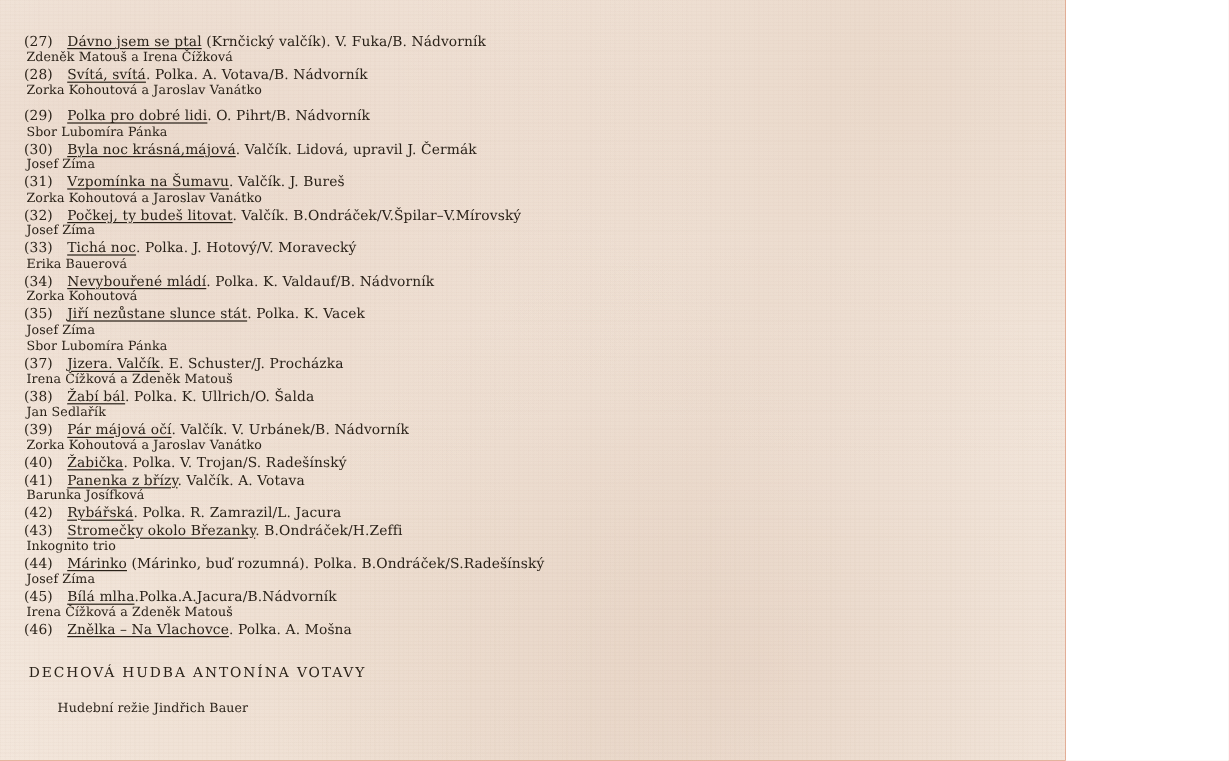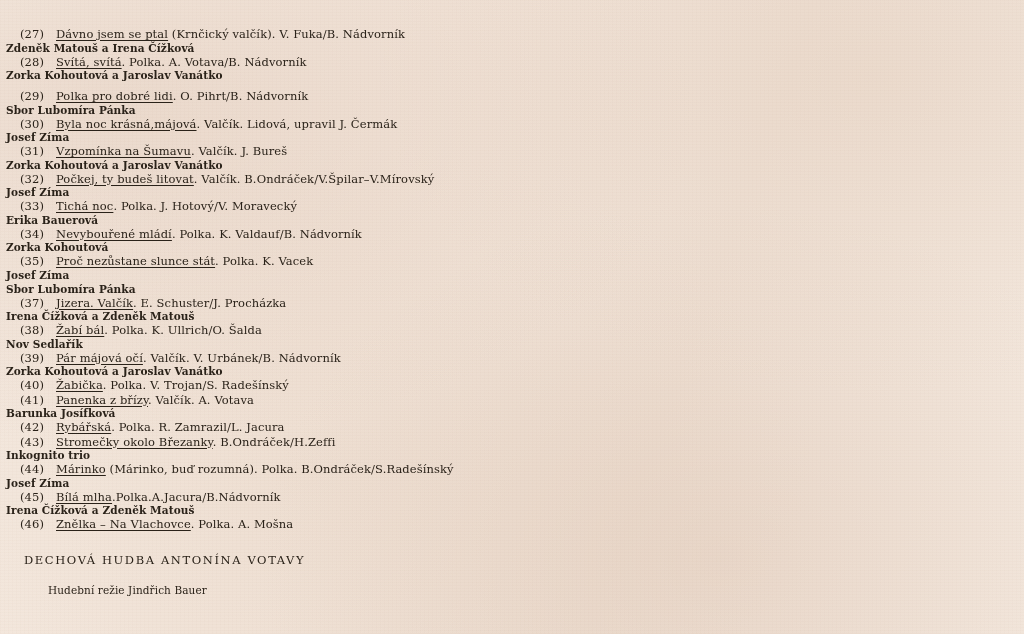--- a/index.html
+++ b/index.html
@@ -7,21 +7,21 @@
     padding: 0;
     background: #ffffff;
   }
   body {
     width: 1024px;
     height: 634px;
     font-family: "DejaVu Serif", serif;
   }
   #page {
     position: relative;
-    width: 1024px;
+    width: 888px;
     height: 634px;
     background: #c2410c;
     overflow: hidden;
   }
   
   #page::before {
     content: "";
     position: absolute;
     inset: 0;
     background:
@@ -64,22 +64,21 @@
     line-height: 13.5px;
     white-space: nowrap;
     letter-spacing: 0.1px;
   }
   .line2 {
     display: block;
     font-size: 10.5px;
     line-height: 13px;
     white-space: nowrap;
     letter-spacing: 0.1px;
-    padding-left: 6px;
-    font-weight: bold;
+    padding-left: 22px;
   }
   .num {
     display: inline-block;
     width: 36px;
     padding-left: 20px;
     box-sizing: content-box;
     text-align: left;
   }
   .title {
     text-decoration: underline;
@@ -153,36 +152,36 @@
         <span class="line1"><span class="num">(33)</span><span class="title">Tichá noc</span><span class="rest">. Polka. J. Hotový/V. Moravecký</span></span>
         <span class="line2">Erika Bauerová</span>
       </li>
 
       <li class="track">
         <span class="line1"><span class="num">(34)</span><span class="title">Nevybouřené mládí</span><span class="rest">. Polka. K. Valdauf/B. Nádvorník</span></span>
         <span class="line2">Zorka Kohoutová</span>
       </li>
 
       <li class="track">
-        <span class="line1"><span class="num">(35)</span><span class="title">Proč nezůstane slunce stát</span><span class="rest">. Polka. K. Vacek</span></span>
+        <span class="line1"><span class="num">(35)</span><span class="title">Jiří nezůstane slunce stát</span><span class="rest">. Polka. K. Vacek</span></span>
         <span class="line2">Josef Zíma</span>
       </li>
 
       <li class="track">
         <span class="line2">Sbor Lubomíra Pánka</span>
       </li>
 
       <li class="track">
         <span class="line1"><span class="num">(37)</span><span class="title">Jizera. Valčík</span><span class="rest">. E. Schuster/J. Procházka</span></span>
         <span class="line2">Irena Čížková a Zdeněk Matouš</span>
       </li>
 
       <li class="track">
         <span class="line1"><span class="num">(38)</span><span class="title">Žabí bál</span><span class="rest">. Polka. K. Ullrich/O. Šalda</span></span>
-        <span class="line2">Nov Sedlařík</span>
+        <span class="line2">Jan Sedlařík</span>
       </li>
 
       <li class="track">
         <span class="line1"><span class="num">(39)</span><span class="title">Pár májová očí</span><span class="rest">. Valčík. V. Urbánek/B. Nádvorník</span></span>
         <span class="line2">Zorka Kohoutová a Jaroslav Vanátko</span>
       </li>
 
       <li class="track">
         <span class="line1"><span class="num">(40)</span><span class="title">Žabička</span><span class="rest">. Polka. V. Trojan/S. Radešínský</span></span>
       </li>

